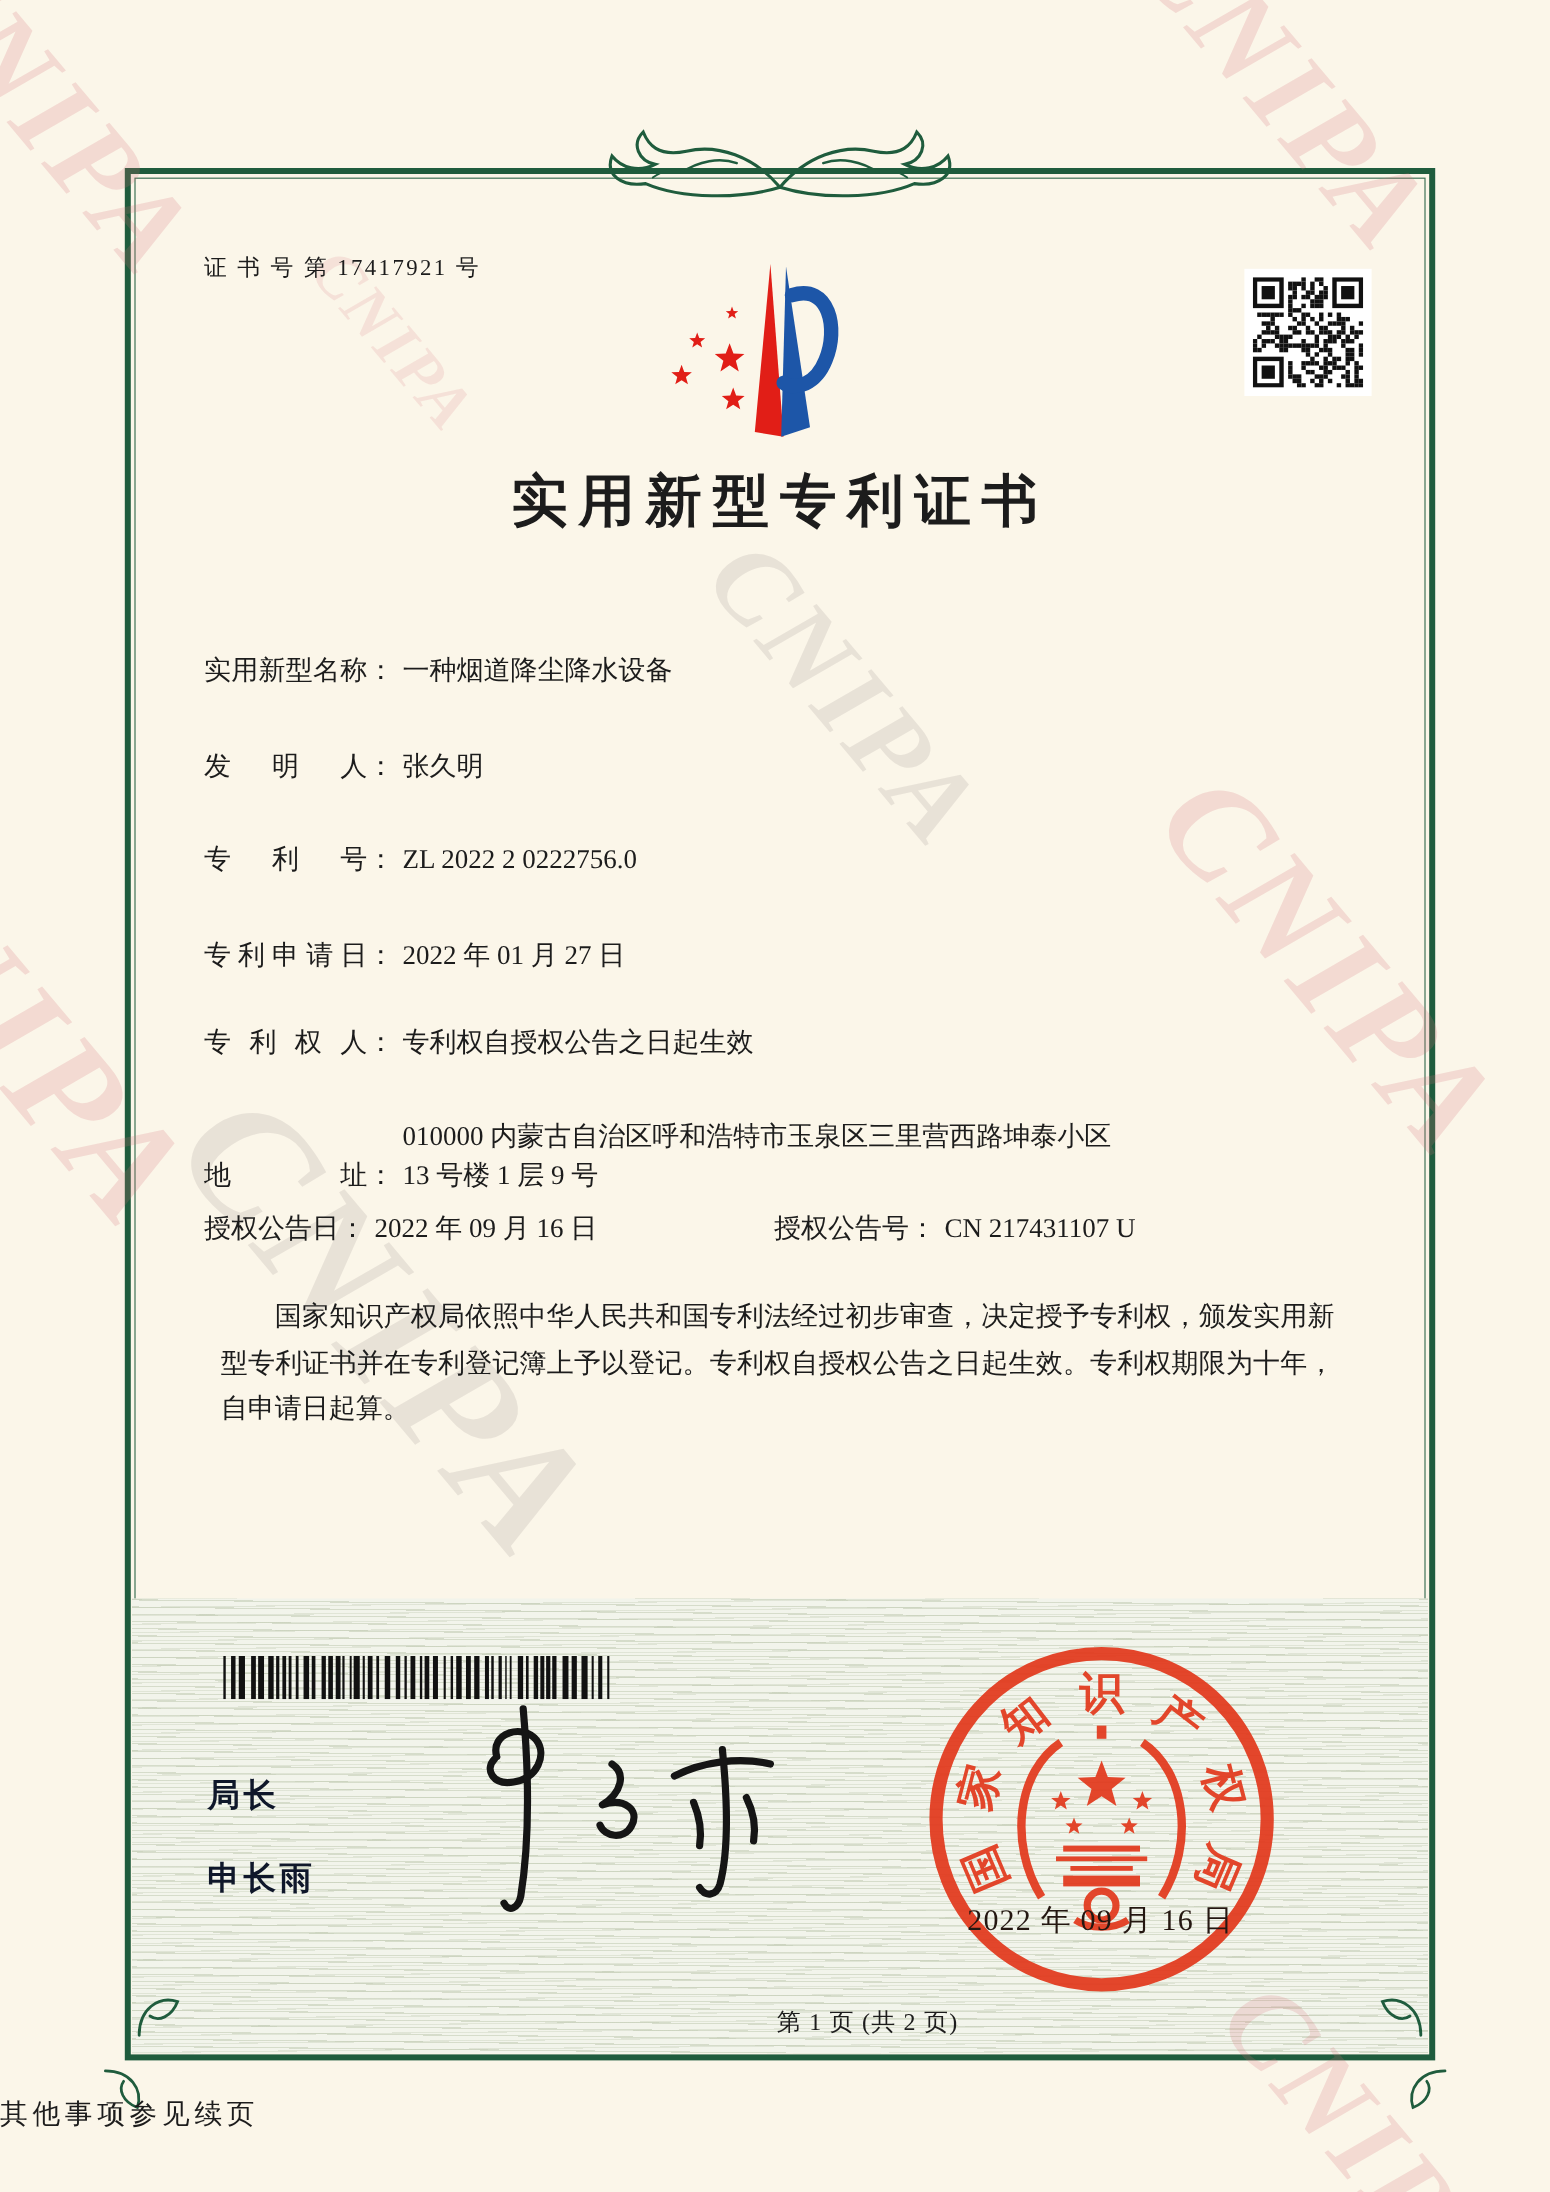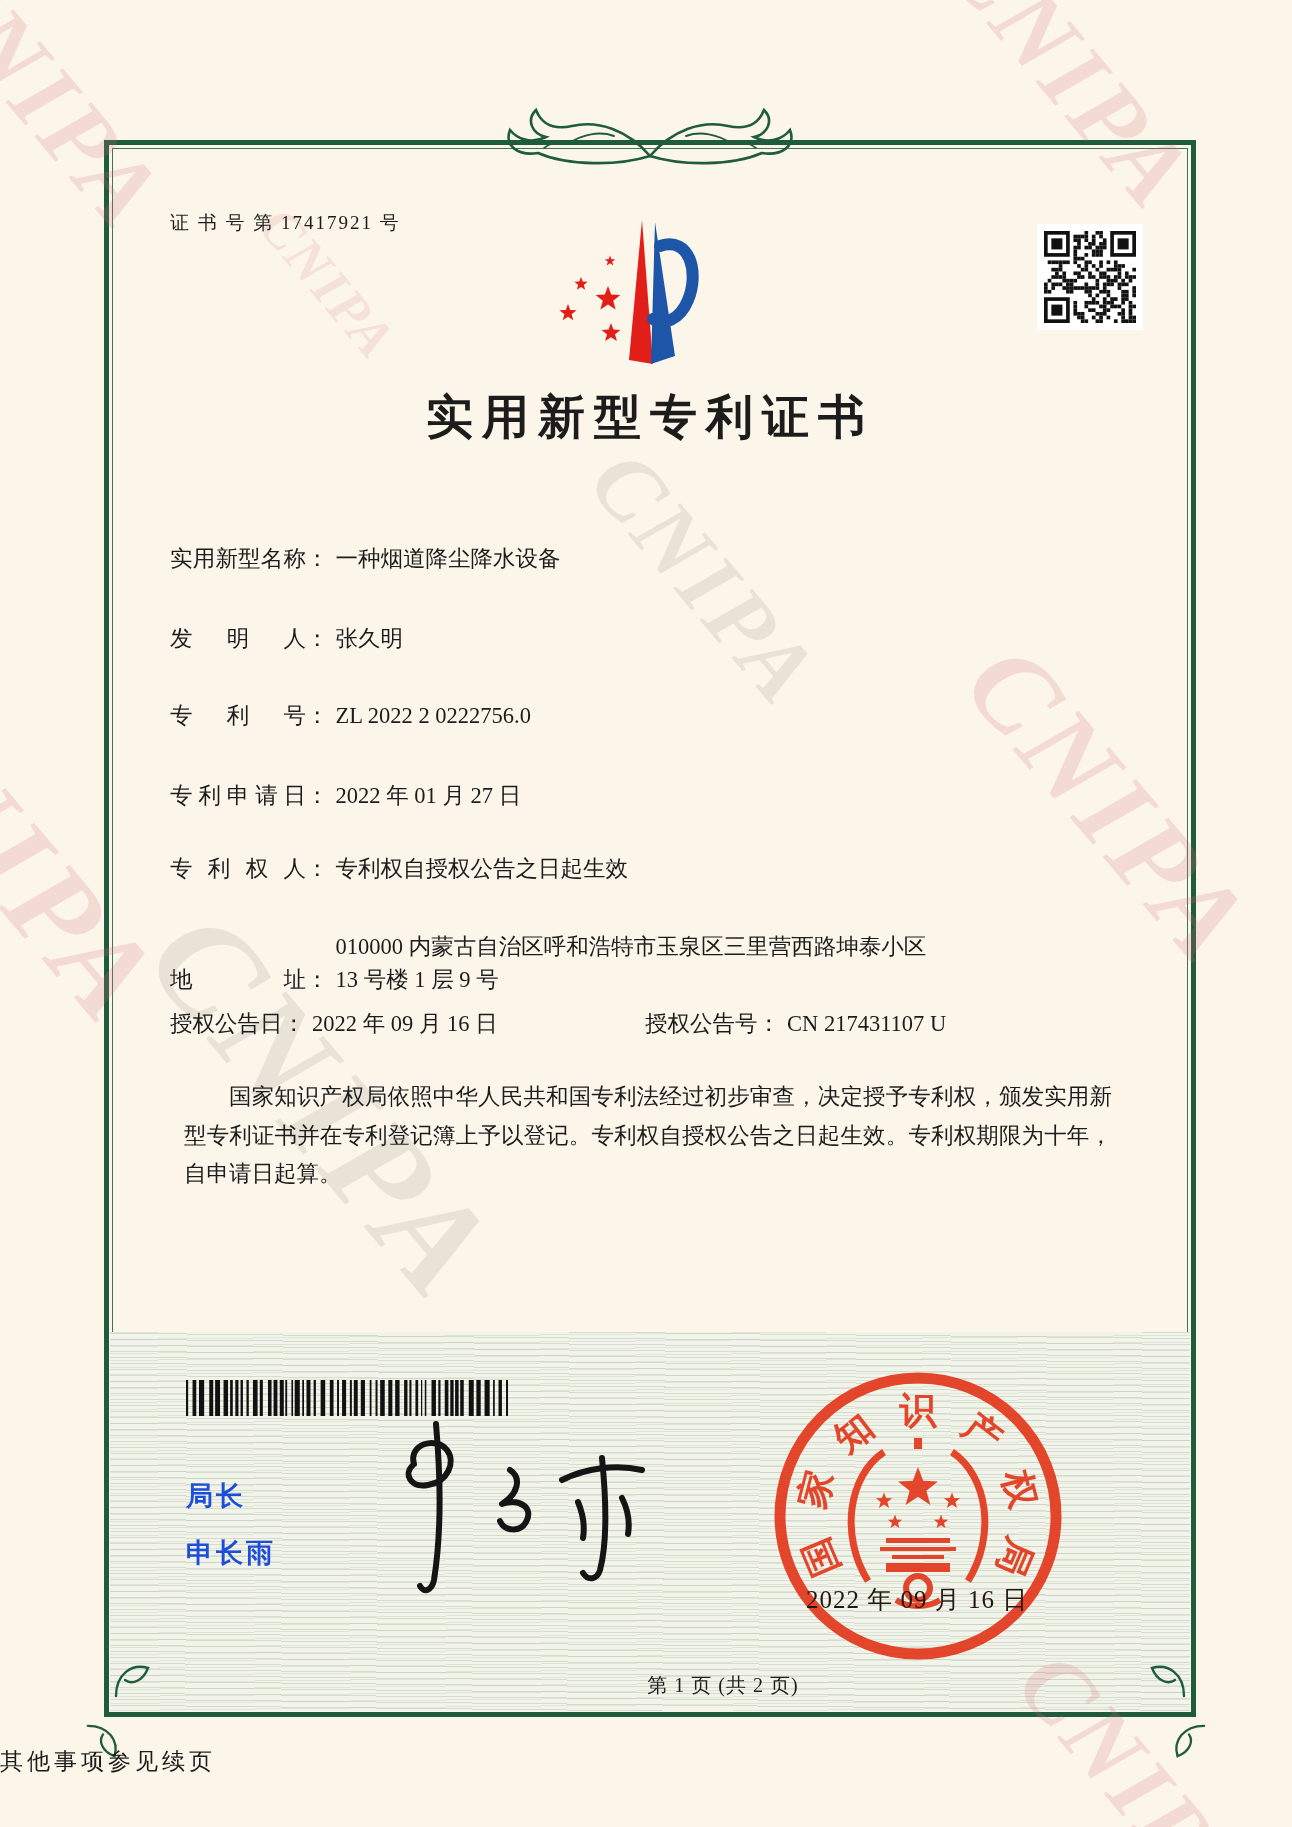--- a/index.html
+++ b/index.html
@@ -45,23 +45,23 @@
   .f-label{display:inline-block;width:136px;text-align:justify;text-align-last:justify;flex:none}
   .f-colon{flex:none;margin-right:7px}
   .f-value{white-space:nowrap}
   .f-value.wrap{white-space:normal;width:598px;line-height:33px}
 
   .body-text{position:absolute;left:168px;top:1062px;width:960px;font-size:22.5px;
              line-height:38.5px;text-align:justify;z-index:3}
   .body-text p{margin:16px;text-indent:2em}
 
   .barcode{position:absolute;left:186px;top:1380px;z-index:3}
-  .director{position:absolute;left:186px;top:1478px;font-family:"Liberation Sans",sans-serif;
-            font-weight:700;font-size:27px;letter-spacing:3px;z-index:3;color:#1d4ed8}
-  .director .name{margin-top:21px}
+  .director{position:absolute;left:173px;top:1478px;font-family:"Liberation Sans",sans-serif;
+            font-weight:700;font-size:27px;letter-spacing:3px;z-index:3;color:#0f172a}
+  .director .name{margin-top:33px}
   .sig{position:absolute;left:350px;top:1418px;z-index:4}
   .seal{position:absolute;left:768px;top:1366px;z-index:3}
   .seal-date{position:absolute;left:806px;top:1583px;font-size:25px;color:#241711;
              letter-spacing:1px;z-index:5}
   .page-footer{position:absolute;left:104px;top:1672px;width:1238px;text-align:center;
                font-size:20px;letter-spacing:1px;z-index:3}
   .cont-note{position:absolute;left:0;top:1746px;width:1257px;text-align:left;
              font-size:23px;letter-spacing:4px;z-index:3}
   .seal text{font-family:"Liberation Serif",serif}
 </style>

